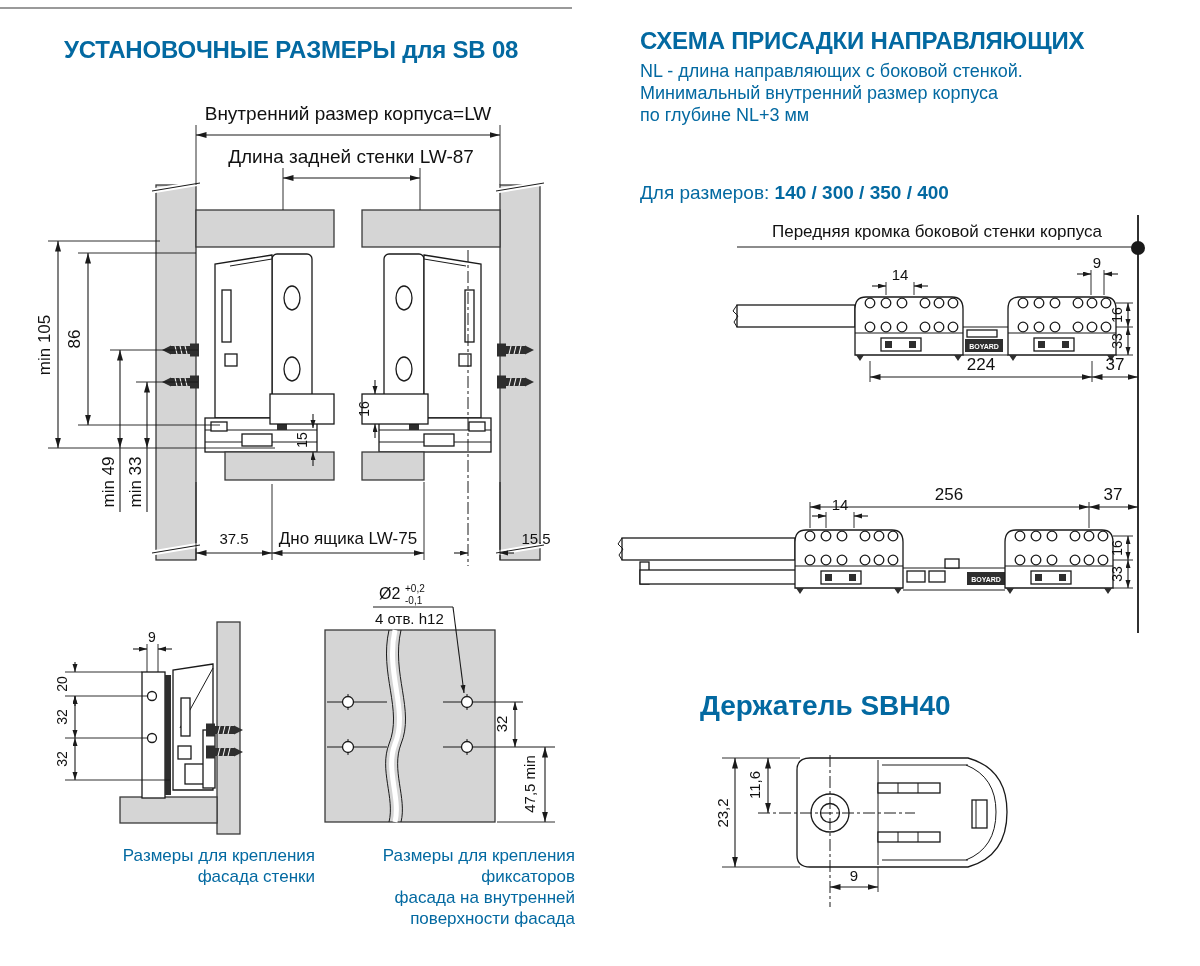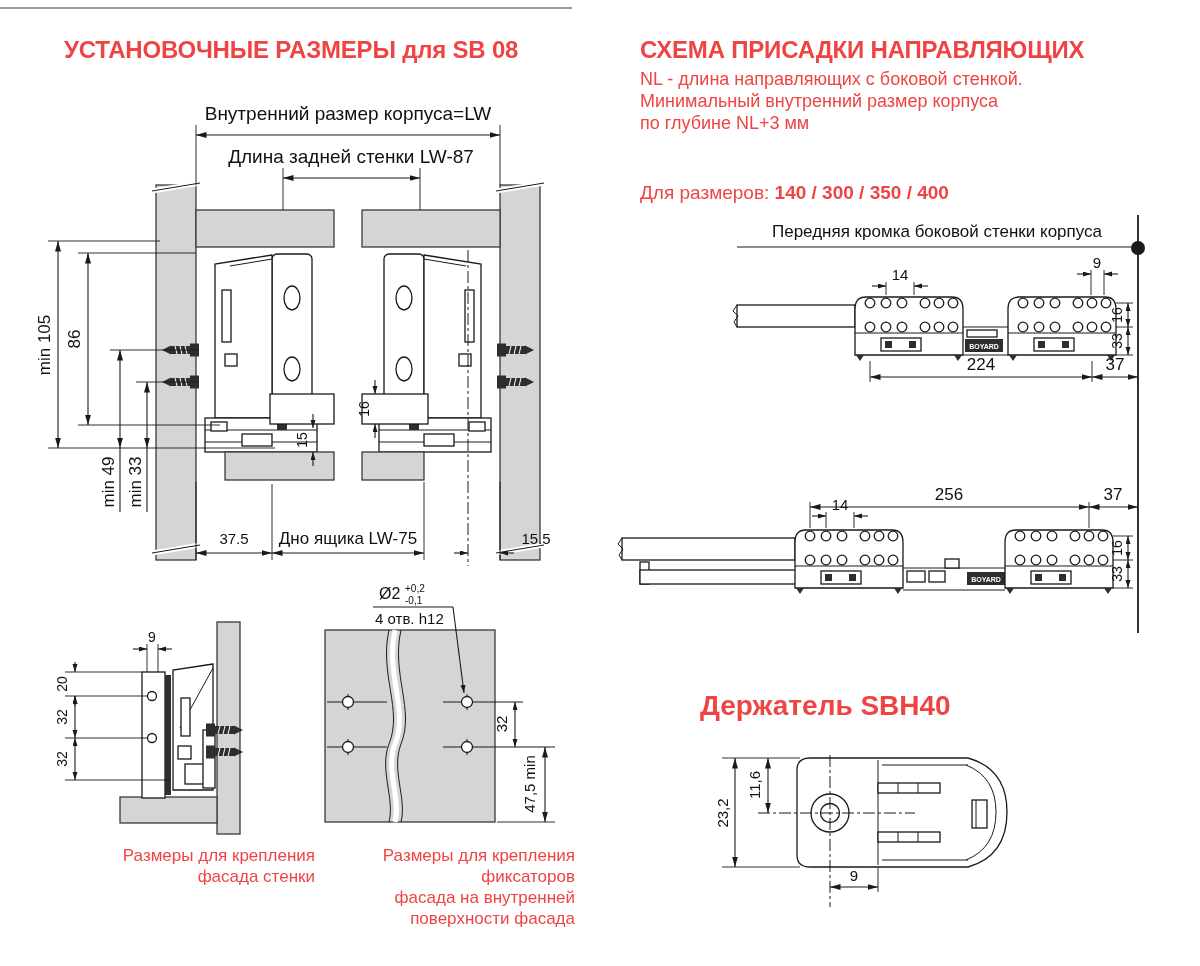--- a/index.html
+++ b/index.html
@@ -1,17 +1,17 @@
 <!DOCTYPE html>
 <html><head>
 <meta charset="utf-8">
 <style>
   html,body{margin:0;padding:0;background:#fff;}
   #stage{position:relative;width:1200px;height:966px;background:#ffffff;
-         font-family:"Liberation Sans",sans-serif;color:#ef4444;overflow:hidden;}
+         font-family:"Liberation Sans",sans-serif;color:#0369a1;overflow:hidden;}
   .abs{position:absolute;}
   .title{font-size:24px;font-weight:bold;white-space:nowrap;letter-spacing:-0.2px;}
   .note{font-size:18px;line-height:22px;}
   .sizes{font-size:19px;white-space:nowrap;}
   .sizes .vals{font-weight:bold;}
   .caption{font-size:17px;line-height:21px;text-align:right;}
   .holder-title{font-size:28px;font-weight:bold;text-align:left;}
   .topline{position:absolute;left:0;top:7px;width:572px;height:2px;background:#9a9a9a;}
   svg{position:absolute;overflow:visible;}
   svg text{font-family:"Liberation Sans",sans-serif;fill:#111;}
@@ -81,23 +81,23 @@
         <line class="thin" x1="175" y1="338" x2="287" y2="338"></line>
         <line class="thin" x1="175" y1="350" x2="287" y2="350"></line>
         <rect class="part" x="181" y="330" width="16" height="9"></rect>
         <rect class="part" x="212" y="342" width="30" height="12"></rect>
         <rect class="dark" x="247" y="330" width="10" height="8"></rect>
       </g>
     </defs>
   </svg>
 
   <div class="abs title" style="left:64px;top:36px;">УСТАНОВОЧНЫЕ РАЗМЕРЫ для SB 08</div>
-  <div class="abs title" style="left:640px;top:36px;">СХЕМА ПРИСАДКИ НАПРАВЛЯЮЩИХ</div>
-
-  <div class="abs note" style="left:640px;top:68px;width:540px;">
+  <div class="abs title" style="left:640px;top:27px;">СХЕМА ПРИСАДКИ НАПРАВЛЯЮЩИХ</div>
+
+  <div class="abs note" style="left:640px;top:60px;width:540px;">
     <div>NL - длина направляющих с боковой стенкой.</div>
     <div>Минимальный внутренний размер корпуса</div>
     <div>по глубине NL+3 мм</div>
   </div>
 
   <div class="abs sizes" style="left:640px;top:182px;">
     <span>Для размеров:</span>
     <span class="vals">140 / 300 / 350 / 400</span>
   </div>
 

